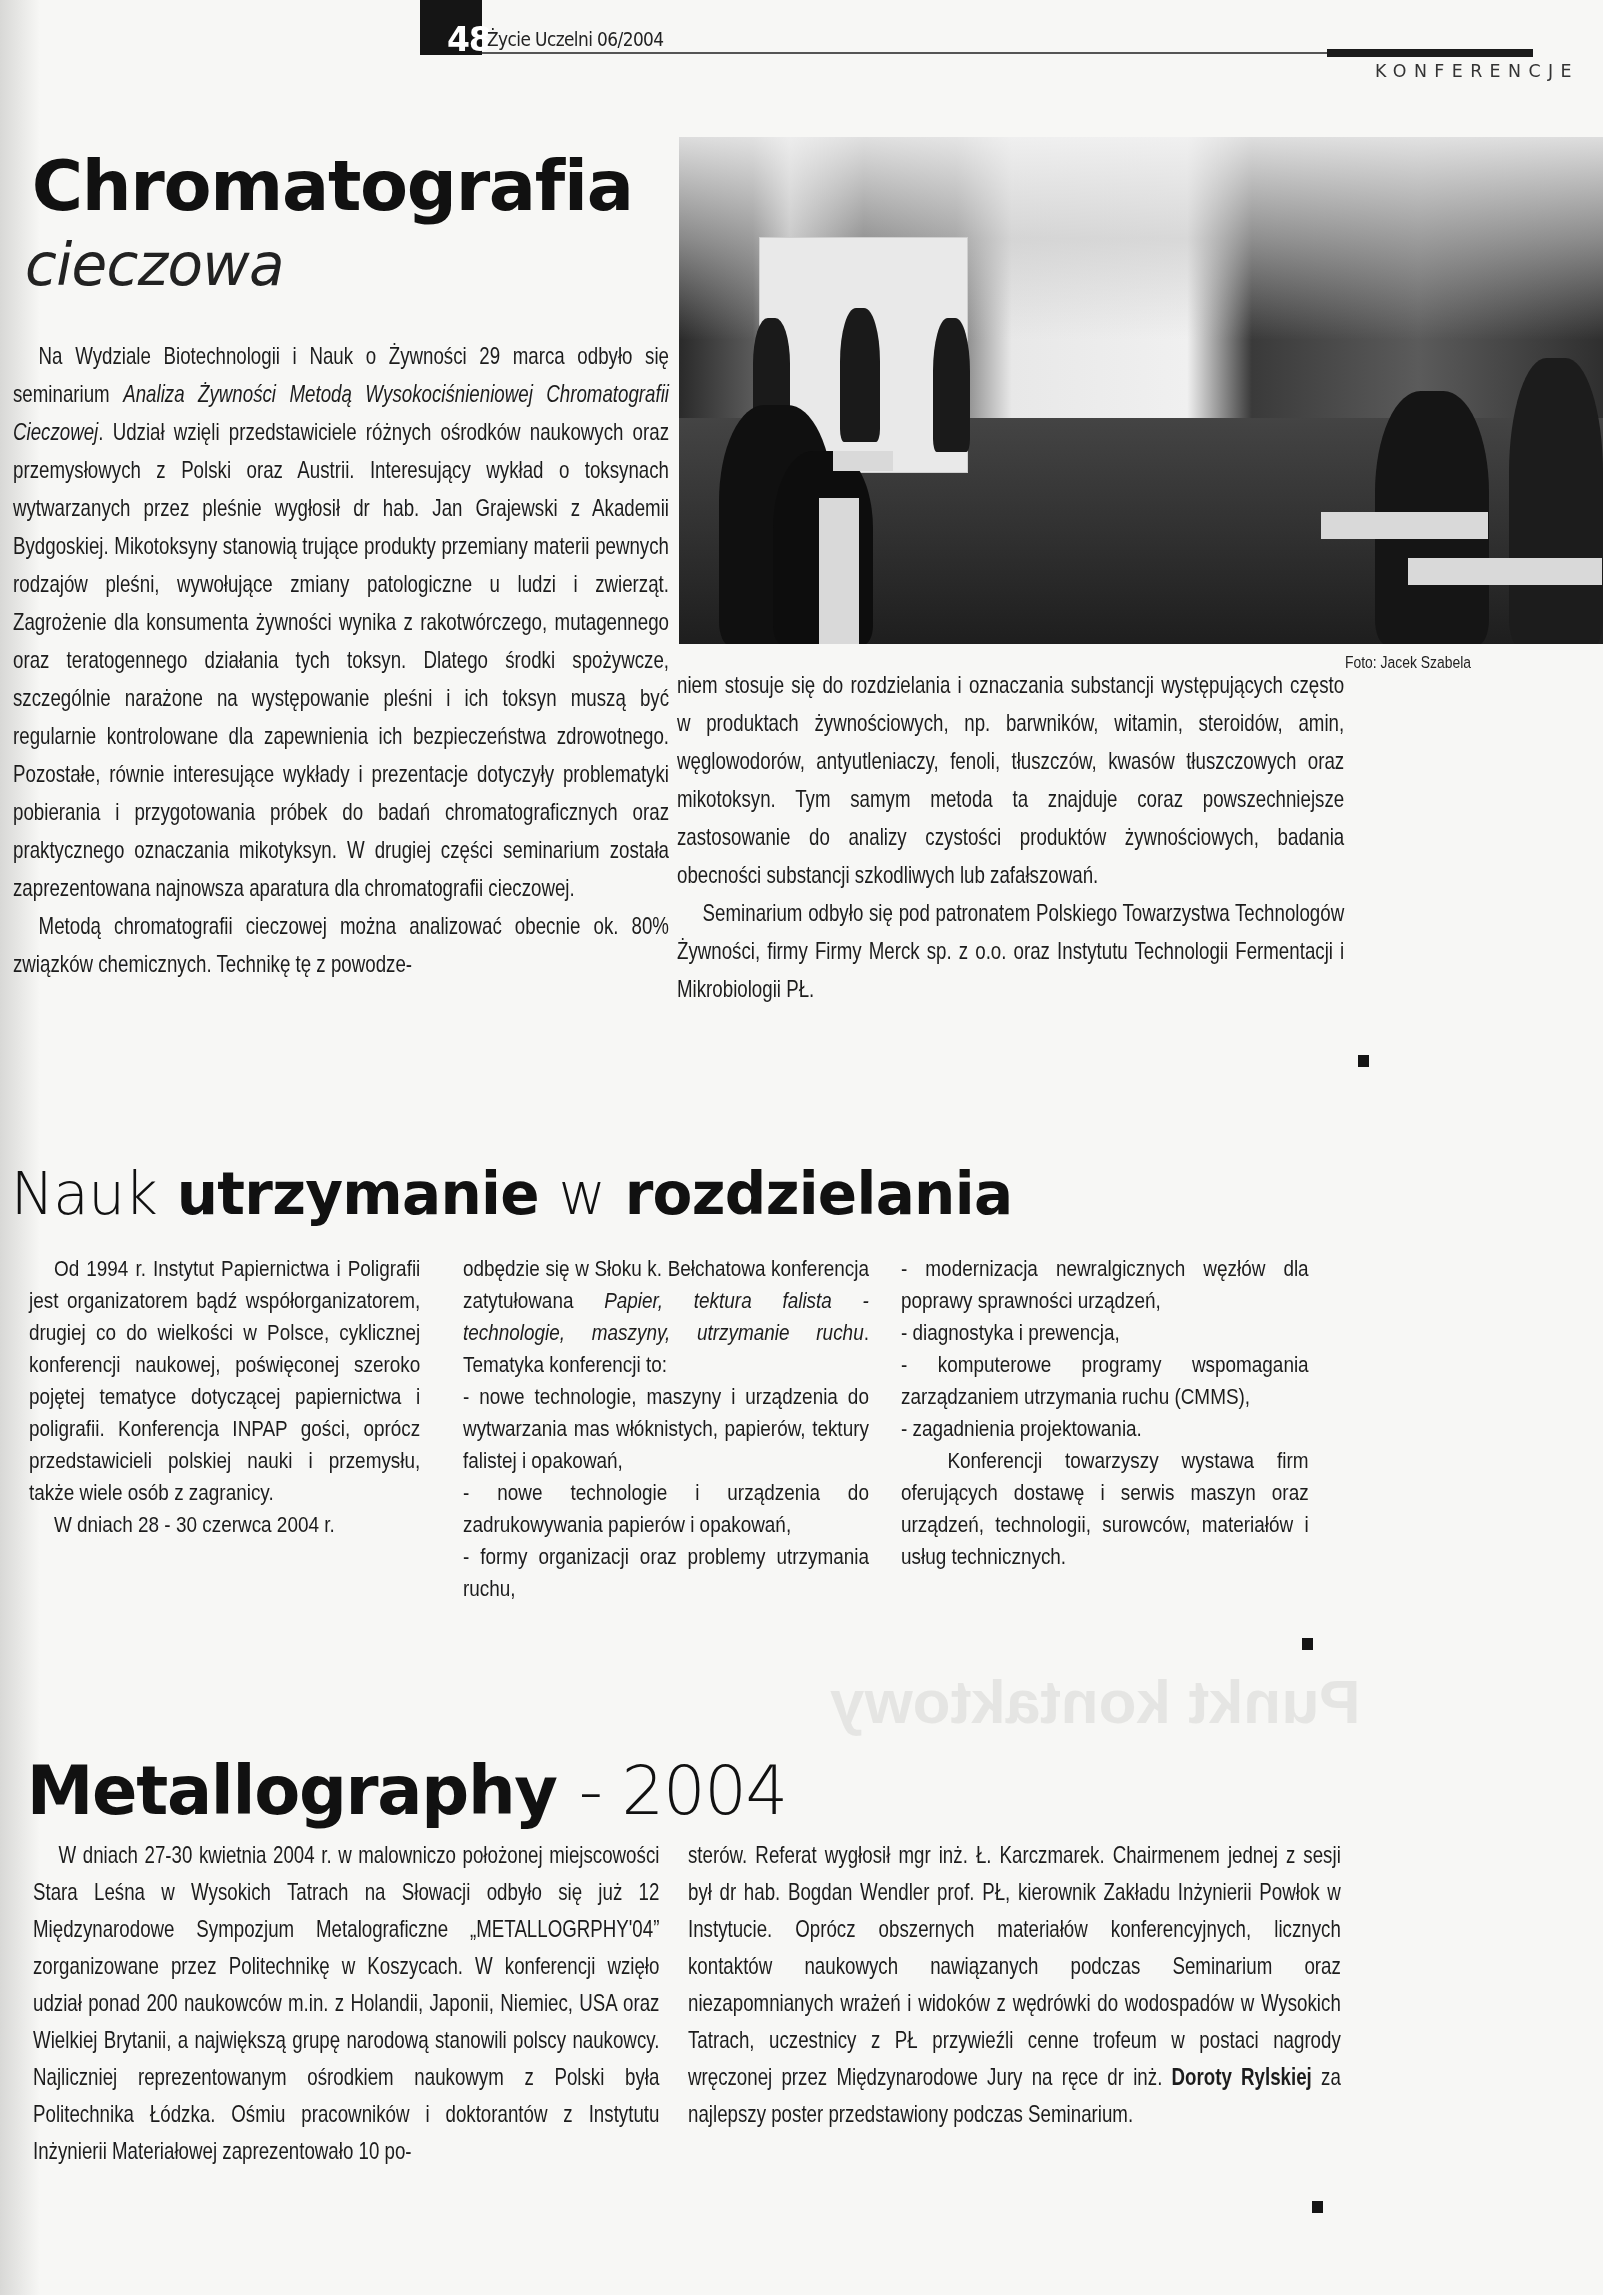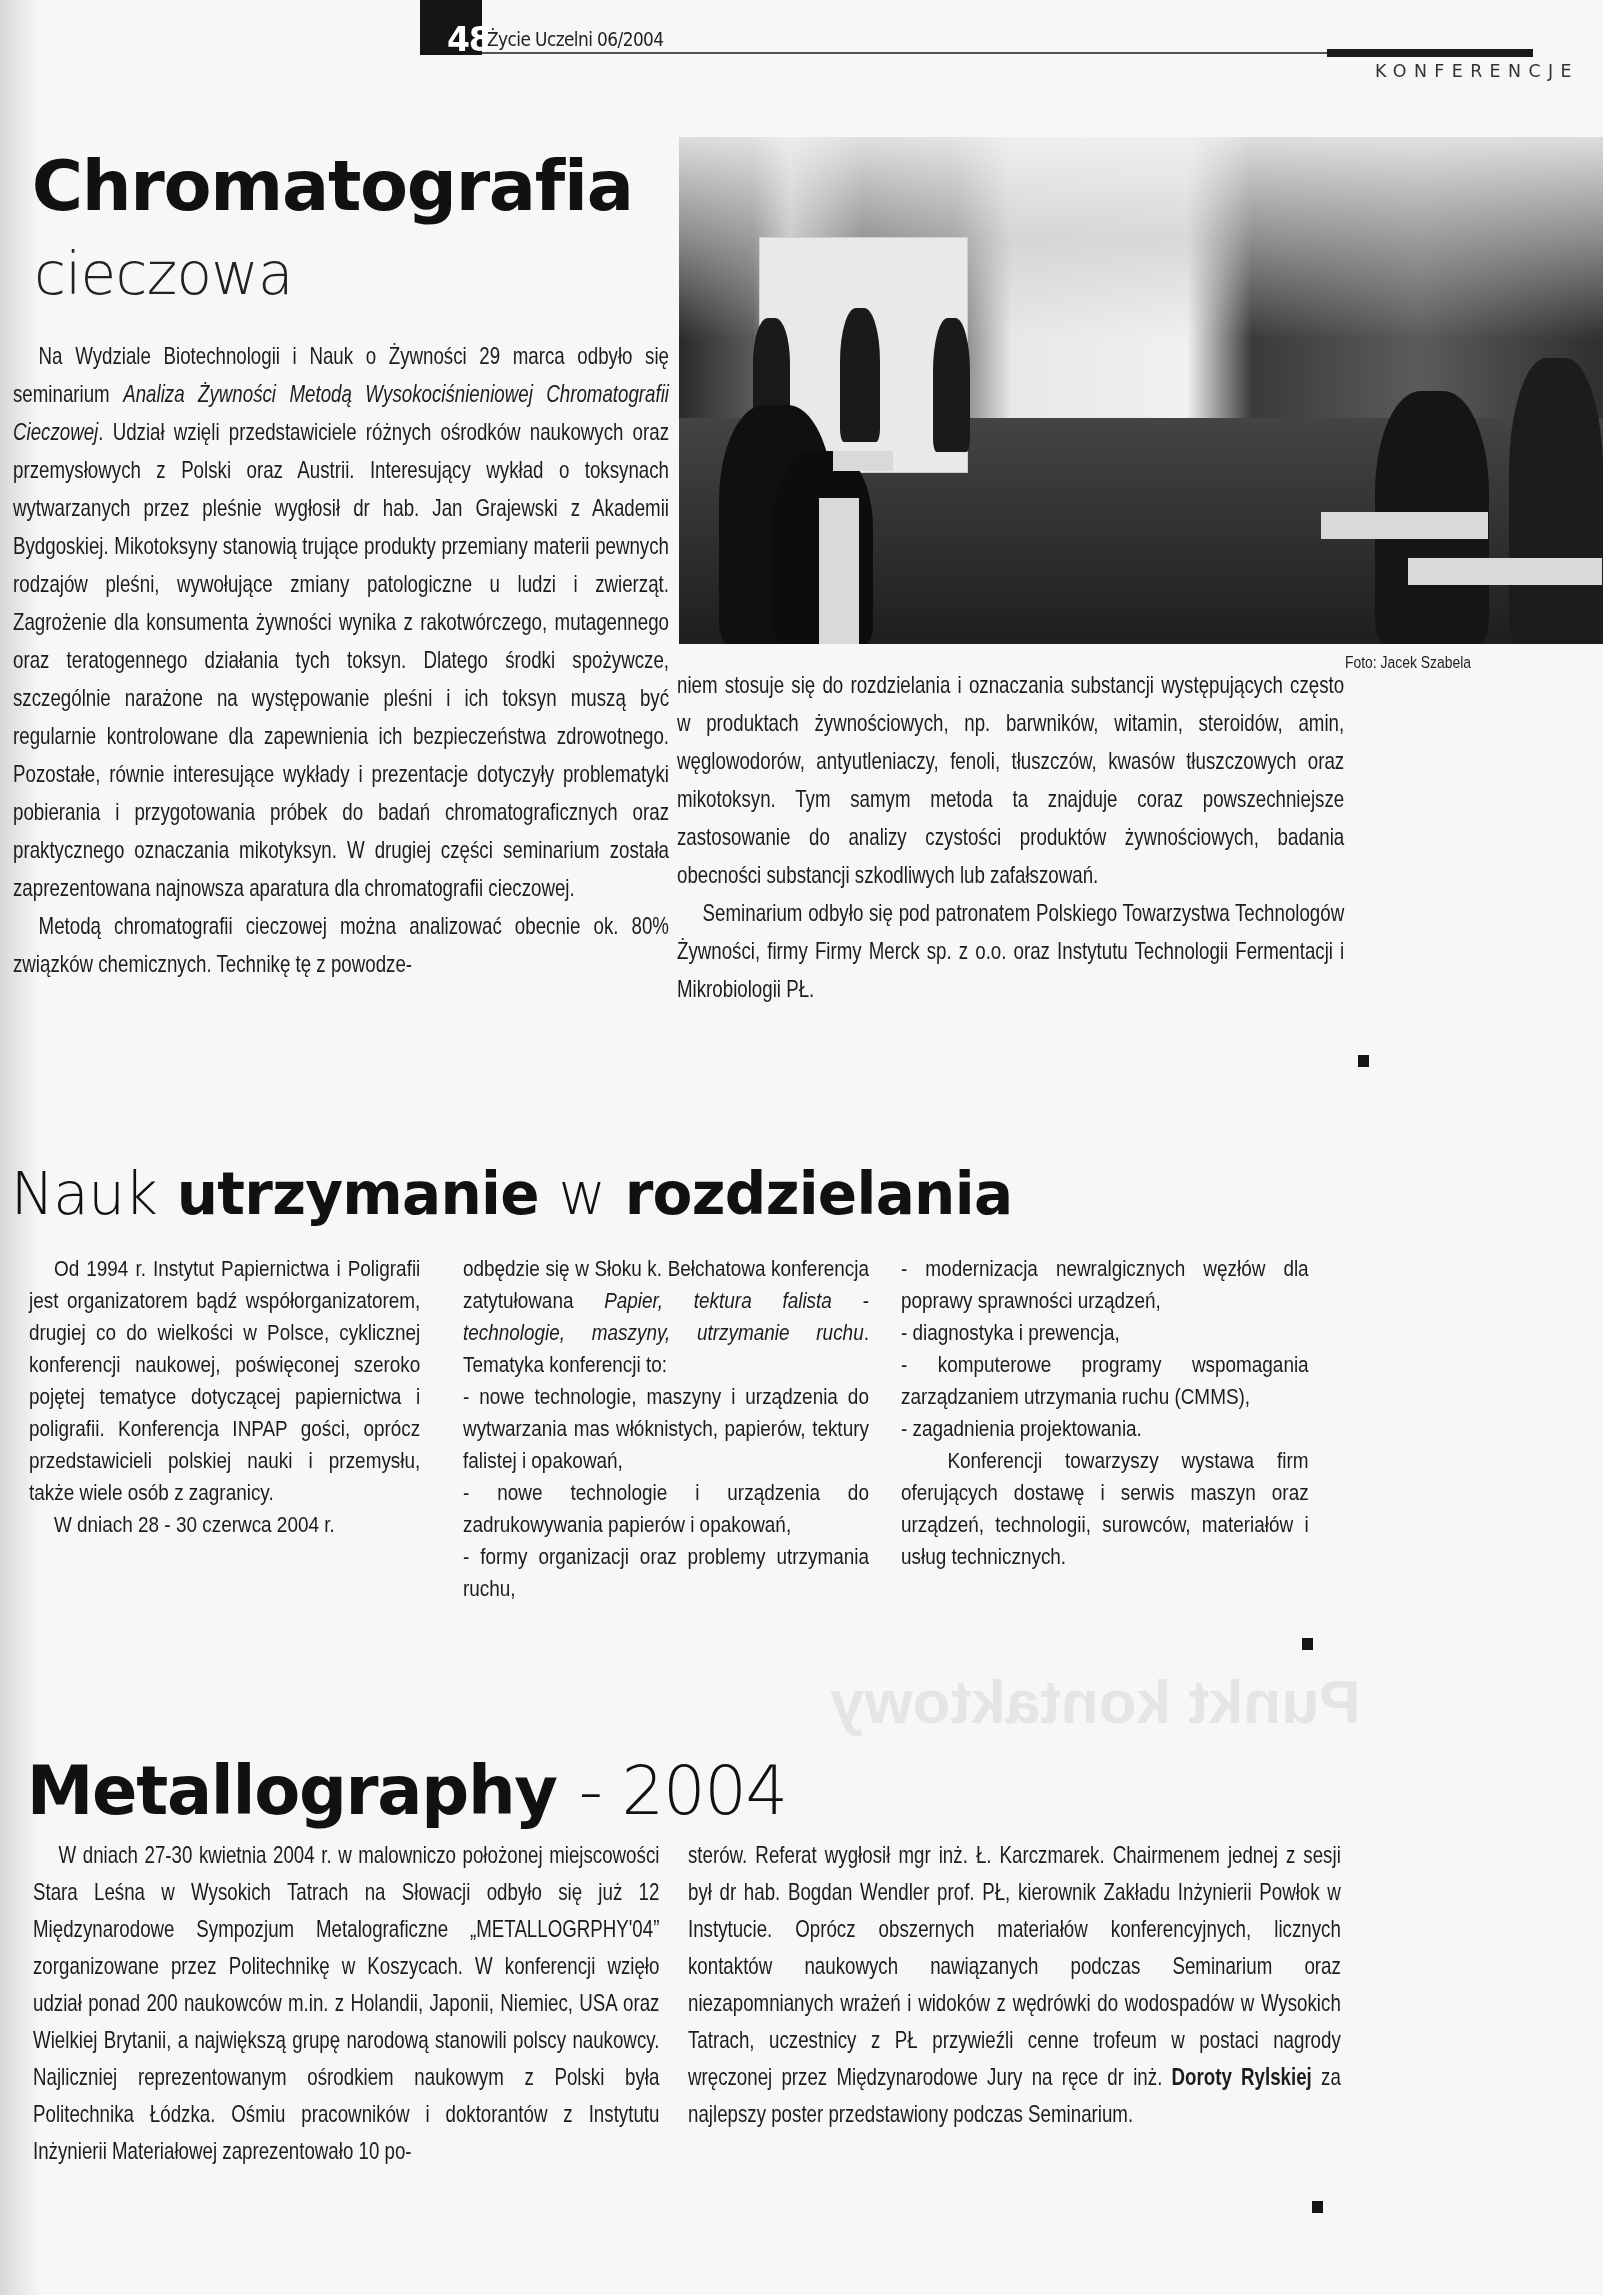--- a/index.html
+++ b/index.html
@@ -133,21 +133,21 @@
   <div class="page-num-box"></div>
   <div class="page-num">48</div>
   <div class="mag-title">Życie Uczelni 06/2004</div>
   <div class="header-rule"></div>
   <div class="section-bar"></div>
   <div class="section-label">KONFERENCJE</div>
 </header>
 
 <article>
   <h1 class="a1-title-bold" style="margin:17px;">Chromatografia</h1>
-  <h2 class="a1-title-light" style="margin:18px;">cieczowa</h2>
+  <h2 class="a1-title-light" style="margin:9px;font-style:italic;">cieczowa</h2>
 
   <div class="col-text a1-col1">
     <p class="indent"><span>Na Wydziale Biotechnologii i Nauk o Żywności 29 marca odbyło się seminarium </span><em>Analiza Żywności Metodą Wysokociśnieniowej Chromatografii Cieczowej</em><span>. Udział wzięli przedstawiciele różnych ośrodków naukowych oraz przemysłowych z Polski oraz Austrii. Interesujący wykład o toksynach wytwarzanych przez pleśnie wygłosił dr hab. Jan Grajewski z Akademii Bydgoskiej. Mikotoksyny stanowią trujące produkty przemiany materii pewnych rodzajów pleśni, wywołujące zmiany patologiczne u ludzi i zwierząt. Zagrożenie dla konsumenta żywności wynika z rakotwórczego, mutagennego oraz teratogennego działania tych toksyn. Dlatego środki spożywcze, szczególnie narażone na występowanie pleśni i ich toksyn muszą być regularnie kontrolowane dla zapewnienia ich bezpieczeństwa zdrowotnego. Pozostałe, równie interesujące wykłady i prezentacje dotyczyły problematyki pobierania i przygotowania próbek do badań chromatograficznych oraz praktycznego oznaczania mikotyksyn. W drugiej części seminarium została zaprezentowana najnowsza aparatura dla chromatografii cieczowej.</span></p>
     <p class="indent">Metodą chromatografii cieczowej można analizować obecnie ok. 80% związków chemicznych. Technikę tę z powodze-</p>
   </div>
 
   <div class="photo">
     <div class="floor"></div>
     <div class="screen"></div>
     <div class="person" style="left:161px; top:171px; width:40px; height:134px;"></div>

